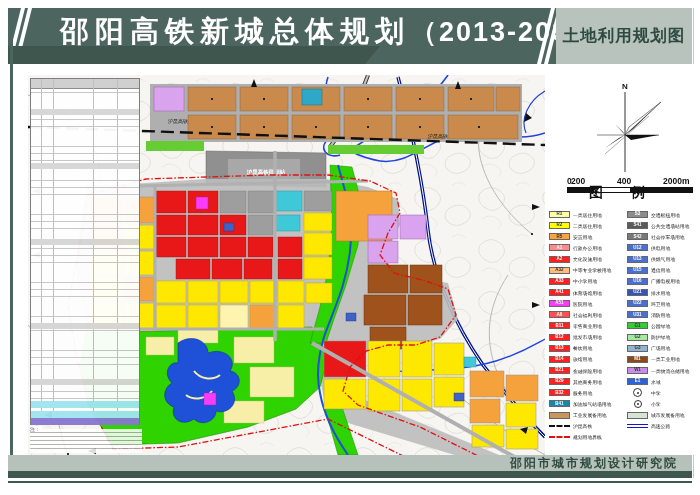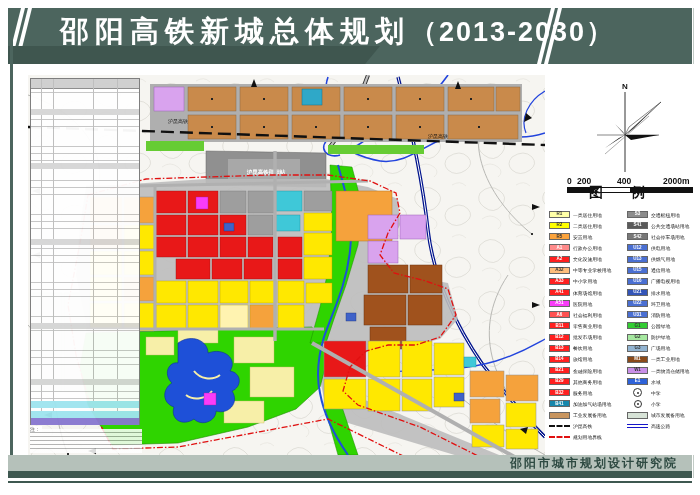--- a/index.html
+++ b/index.html
@@ -75,20 +75,23 @@
 </head>
 <body>
 
 <div class="header">
   <div class="hdr-slash" style="left:6px"></div>
   <div class="hdr-slash" style="left:13px"></div>
   <div class="hdr-title"><span>邵阳高铁新城总体规划</span><span class="hdr-years">（2013-2030）</span></div>
   <div class="hdr-pinyin-band"></div>
   <div class="hdr-slash" style="left:536px"></div>
   <div class="hdr-slash" style="left:543px"></div>
+  <div class="hdr-right">
+    <span class="hdr-right-title">土地利用规划图</span>
+  </div>
 </div>
 <div class="left-rule"></div>
 <div class="right-rule"></div>
 
 <div class="map-wrap">
 <svg width="517" height="380" viewBox="0 0 517 380">
   <defs>
     <pattern id="hills" width="64" height="52" patternUnits="userSpaceOnUse">
       <rect width="64" height="52" fill="#f6f5f1"></rect>
       <path d="M4,14 q10,-10 20,-2 q8,6 2,14 q-8,10 -18,2 q-8,-6 -4,-14z" fill="none" stroke="#d9d7d0" stroke-width="0.7"></path>
@@ -360,21 +363,21 @@
     <polygon points="40,55 76,22 48,49" fill="#111"></polygon>
     <polygon points="40,55 76,22 44,47" fill="#ffffff" stroke="#111" stroke-width="0.5"></polygon>
     <polygon points="40,55 74,55 46,60" fill="#111"></polygon>
     <polygon points="40,55 20,68 34,58" fill="#111"></polygon>
     <polygon points="40,55 30,44 38,52" fill="#111"></polygon>
   </svg>
 </div>
 
 <div class="scalebar">
   <span class="lbl" style="left:0">0</span>
-  <span class="lbl" style="left:10px">200</span>
+  <span class="lbl" style="left:4px">200</span>
   <span class="lbl" style="left:50px">400</span>
   <span class="lbl" style="left:96px">2000m</span>
   <div class="bar">
     <div class="seg" style="width:26px;background:#111"></div>
     <div class="seg" style="width:36px;background:#fff"></div>
     <div class="seg" style="width:62px;background:#111"></div>
   </div>
 </div>
 
 <div class="legend">

